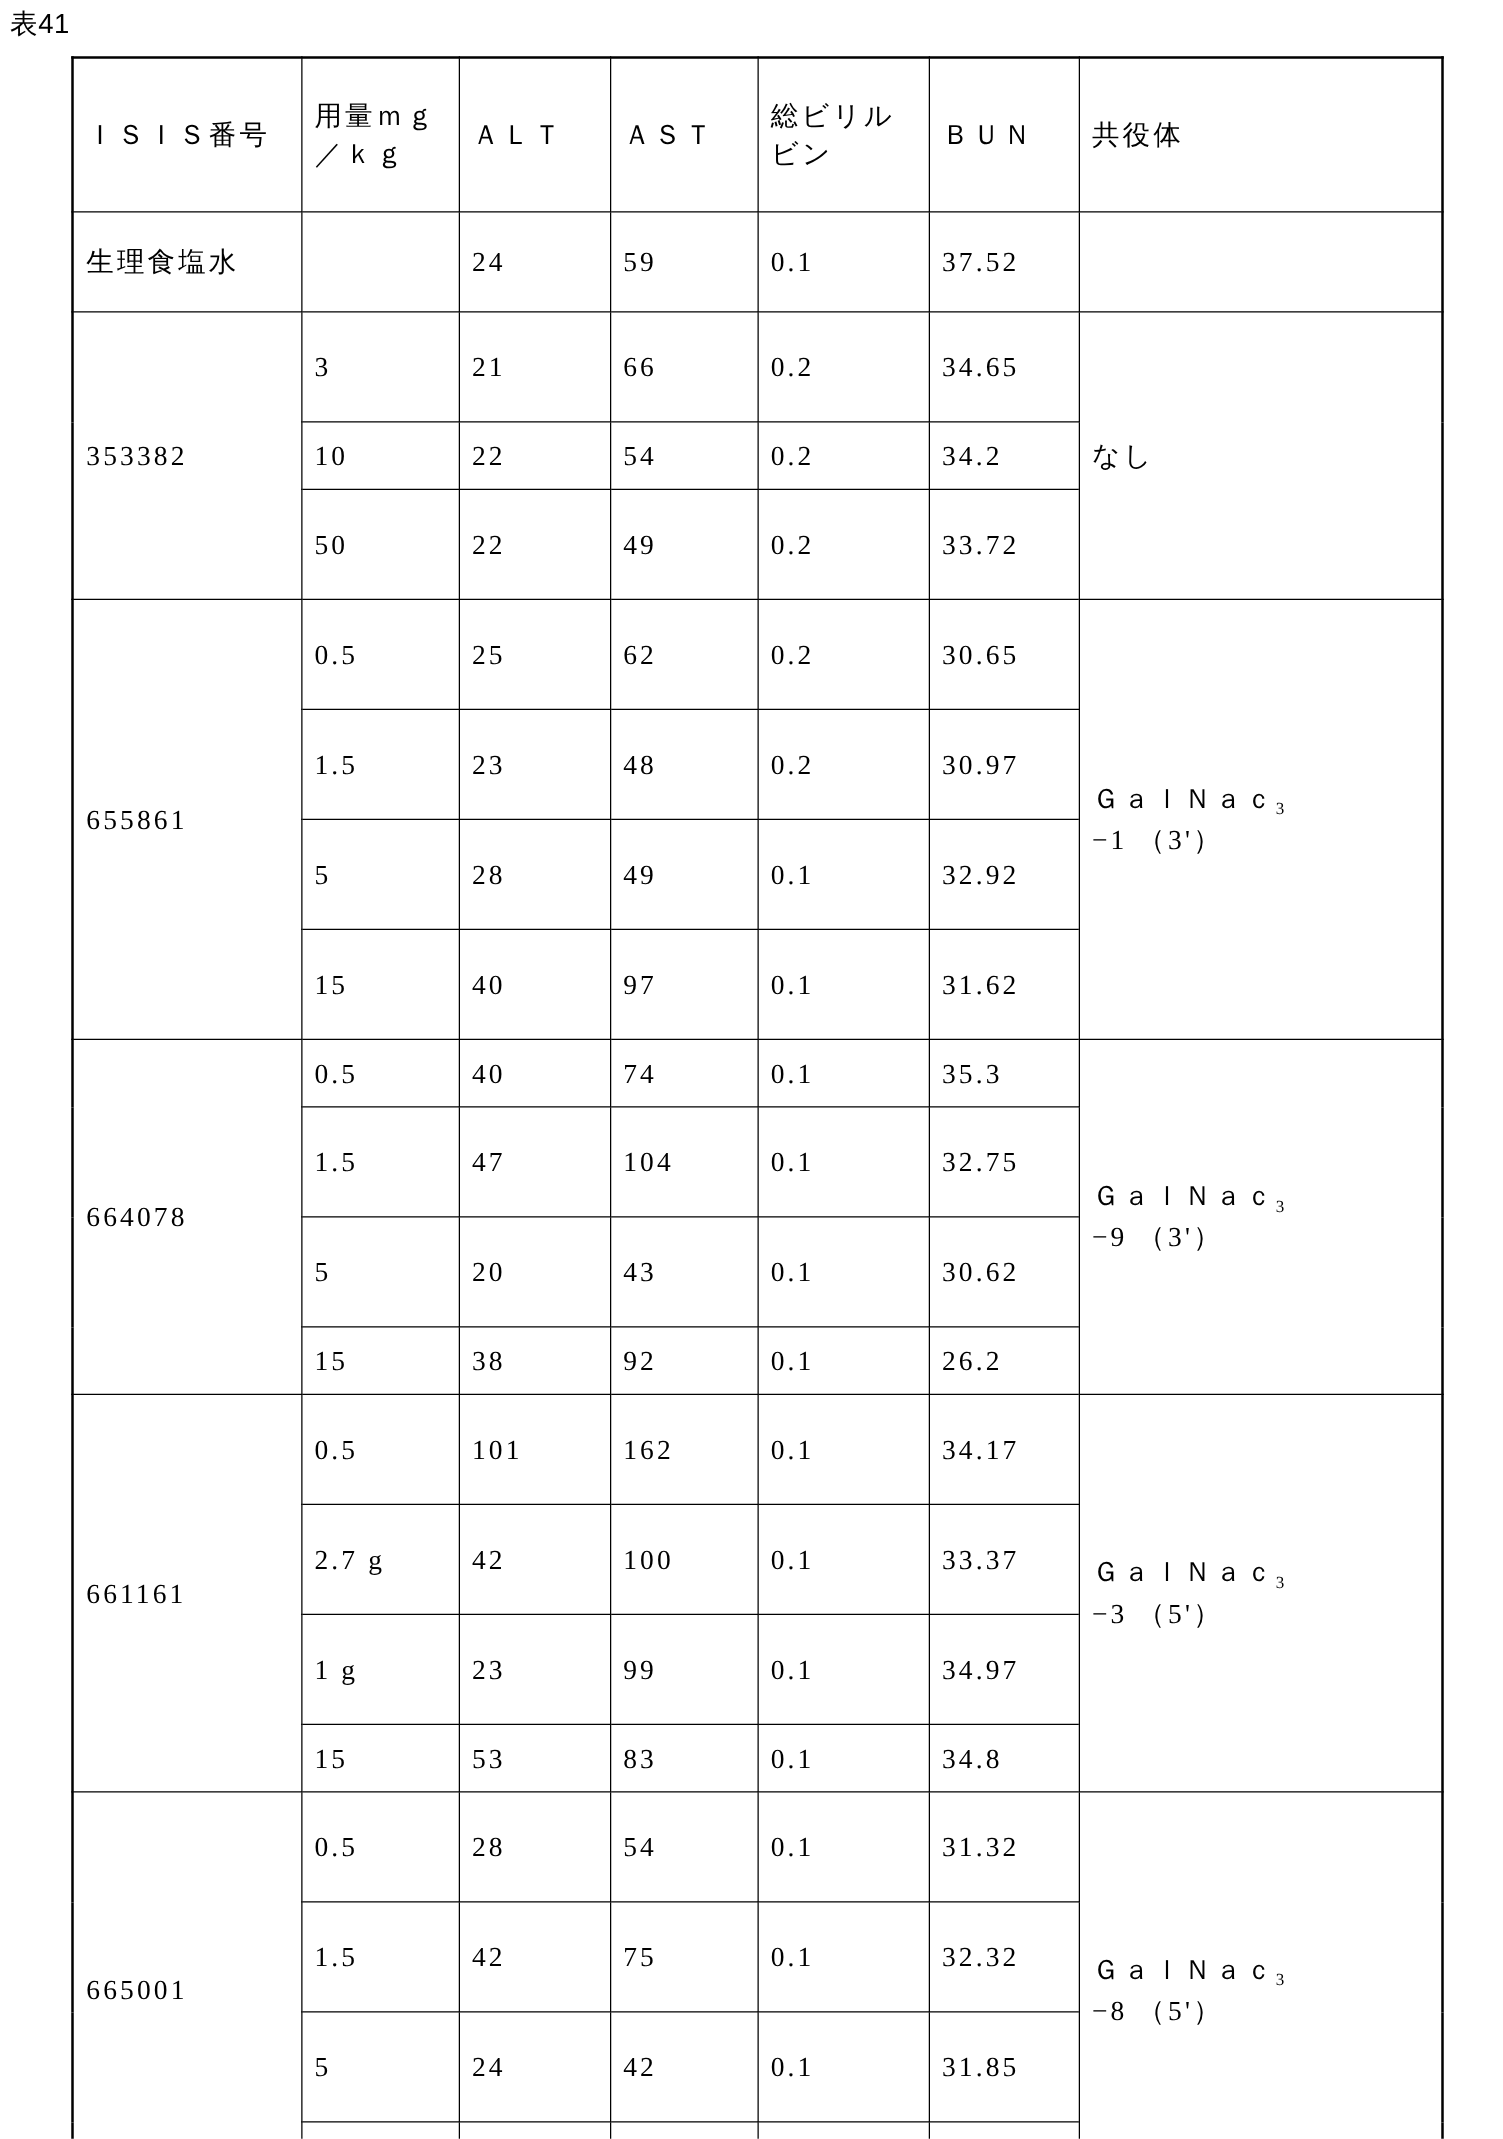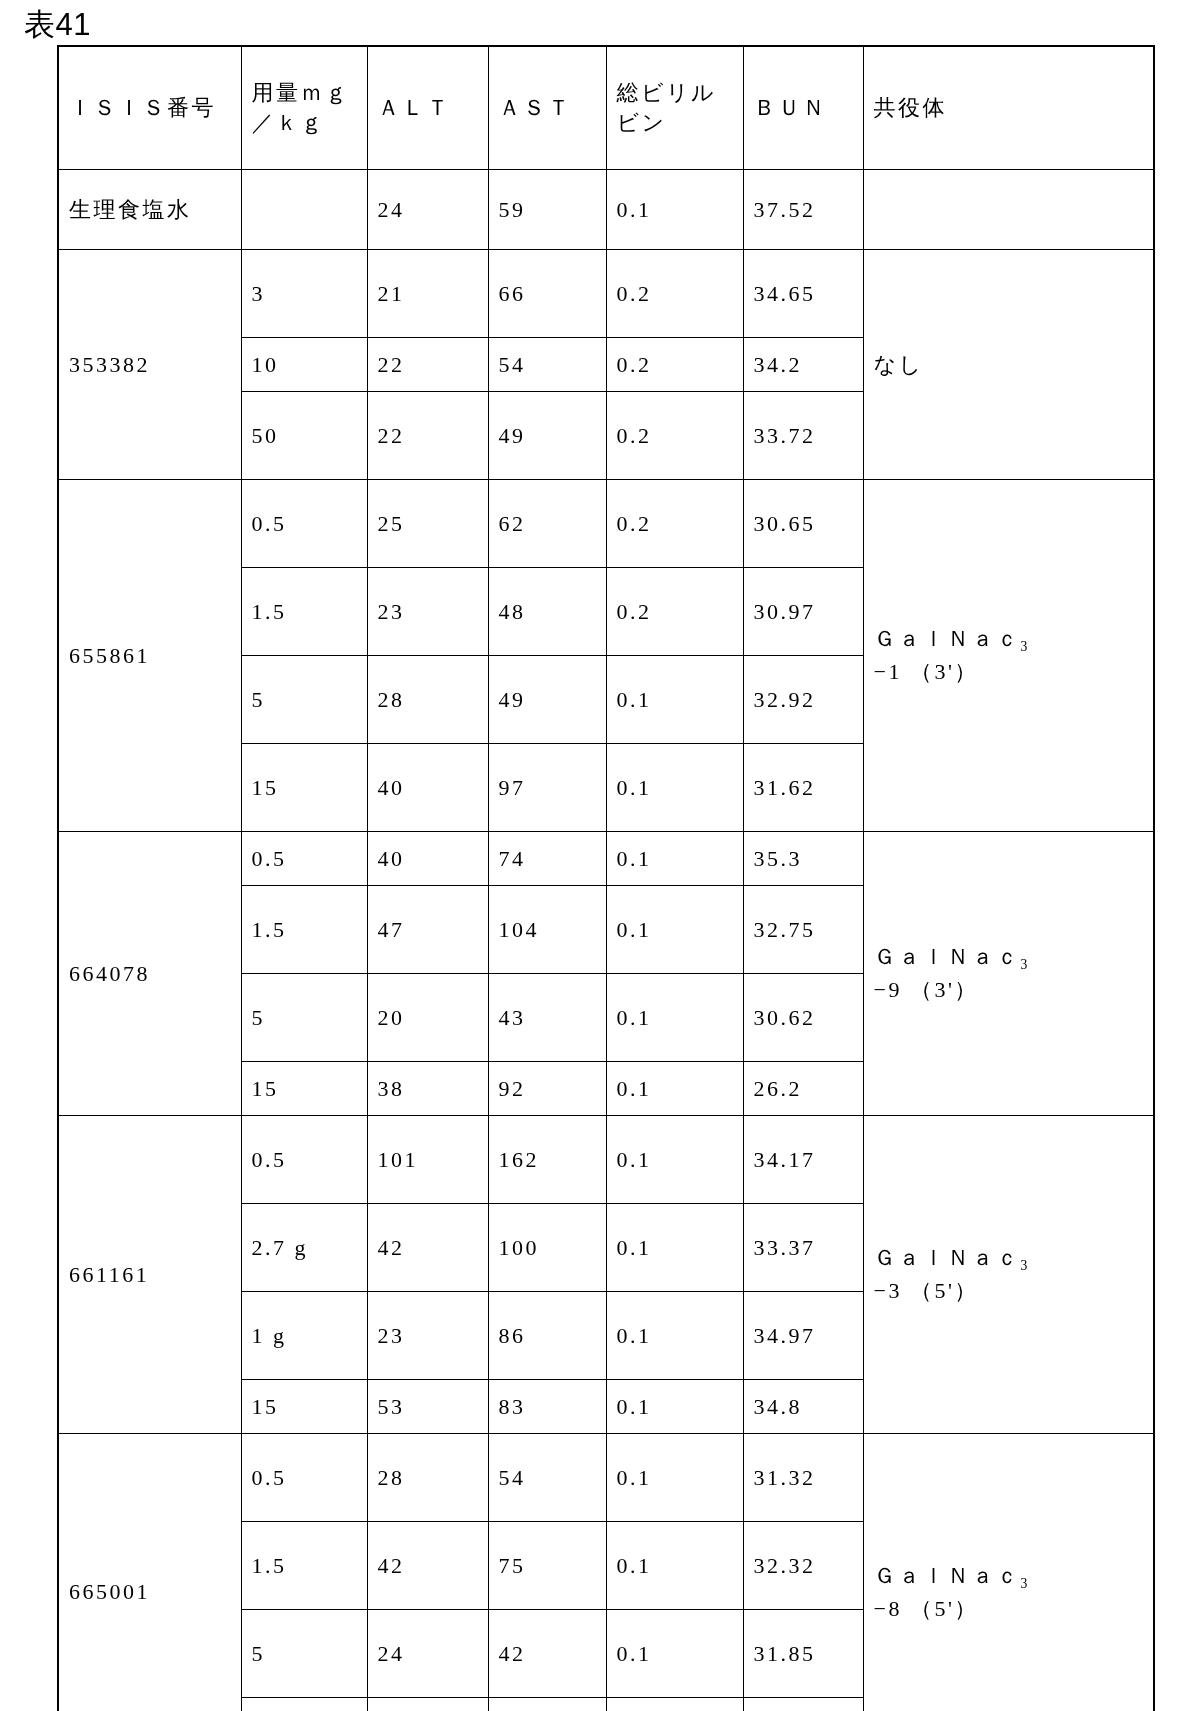--- a/index.html
+++ b/index.html
@@ -16,23 +16,23 @@
     overflow: hidden;
   }
   .page {
     position: relative;
     width: 1202px;
     height: 1711px;
     box-sizing: border-box;
   }
   .caption {
     position: absolute;
-    left: 24px;
+    left: 8px;
     top: 4px;
-    font-size: 31px;
+    font-size: 22px;
     letter-spacing: 0.5px;
     font-family: "Liberation Sans", "DejaVu Sans", sans-serif;
   }
   table.main {
     position: absolute;
     left: 57px;
     top: 45px;
     width: 1096px;
     border-collapse: collapse;
     table-layout: fixed;
@@ -226,21 +226,21 @@
         <tr style="height: 88px;">
           <td class="cell-dose">2.7 g</td>
           <td class="cell-alt">42</td>
           <td class="cell-ast">100</td>
           <td class="cell-bili">0.1</td>
           <td class="cell-bun">33.37</td>
         </tr>
         <tr style="height: 88px;">
           <td class="cell-dose">1 g</td>
           <td class="cell-alt">23</td>
-          <td class="cell-ast">86</td>
+          <td class="cell-ast">99</td>
           <td class="cell-bili">0.1</td>
           <td class="cell-bun">34.97</td>
         </tr>
         <tr style="height: 54px;">
           <td class="cell-dose">15</td>
           <td class="cell-alt">53</td>
           <td class="cell-ast">83</td>
           <td class="cell-bili">0.1</td>
           <td class="cell-bun">34.8</td>
         </tr>

